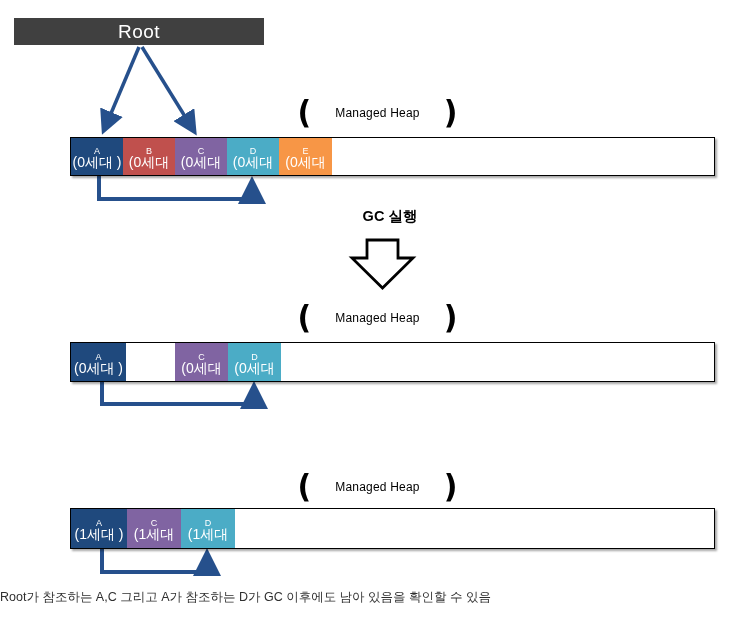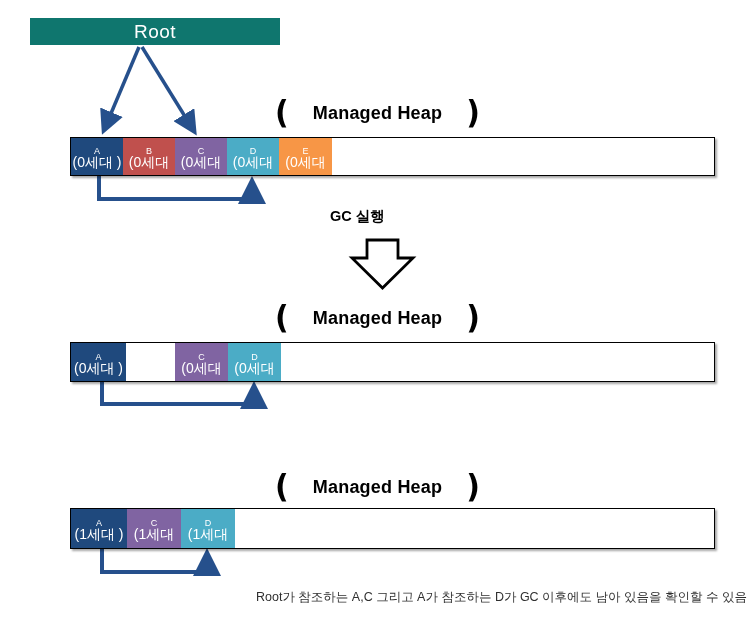--- a/index.html
+++ b/index.html
@@ -18,48 +18,48 @@
   }
   .heap-title {
     position: absolute; left: 270px; width: 215px; height: 30px;
     display: flex; align-items: center; justify-content: center; gap: 24px;
     color: #000;
   }
   .heap-title .bracket {
     font-size: 30px; font-weight: 600; line-height: 1;
     transform: scaleY(1.05); font-family: "DejaVu Sans", sans-serif;
   }
-  .heap-title .title-text { font-size: 18px; font-weight: bold; letter-spacing: 0.2px; }
+  .heap-title .title-text { font-size: 12px; font-weight: normal; letter-spacing: 0.2px; }
   .heap-bar {
     position: absolute; left: 70px; width: 643px; height: 37px;
     background: #ffffff; border: 1px solid #000;
     box-shadow: 2px 2px 2px rgba(0,0,0,0.35);
   }
   .block {
     position: absolute; top: 0; height: 100%;
     display: flex; flex-direction: column; align-items: center; justify-content: center;
     color: #ffffff; text-align: center;
   }
   .block .bname { font-size: 9px; line-height: 11px; }
   .block .bgen  { font-size: 14px; line-height: 10px; white-space: pre; }
   .gc-label {
     position: absolute; left: 330px; top: 207px; width: 120px;
-    text-align: left; font-size: 14.5px; font-weight: bold; color: #000;
+    text-align: center; font-size: 14.5px; font-weight: bold; color: #000;
   }
   .caption {
     position: absolute; left: 0; top: 589px; width: 747px;
-    text-align: right; font-size: 12.5px; color: #2f2f2f;
+    text-align: left; font-size: 12.5px; color: #2f2f2f;
   }
 </style>
 </head>
 <body>
 
 <div class="stage">
 
-  <div class="root-box" style="background: #0f766e; margin-left: 16px;">
+  <div class="root-box" style="background: #404040;">
     <span>Root</span>
   </div>
 
   <svg class="arrow-layer" viewBox="0 0 747 626" xmlns="http://www.w3.org/2000/svg">
     <defs>
       <marker id="ah" markerWidth="7" markerHeight="7" refX="5.5" refY="3.5" orient="auto" markerUnits="strokeWidth">
         <path d="M0,0 L7,3.5 L0,7 Z" fill="#26508C"></path>
       </marker>
     </defs>
 

